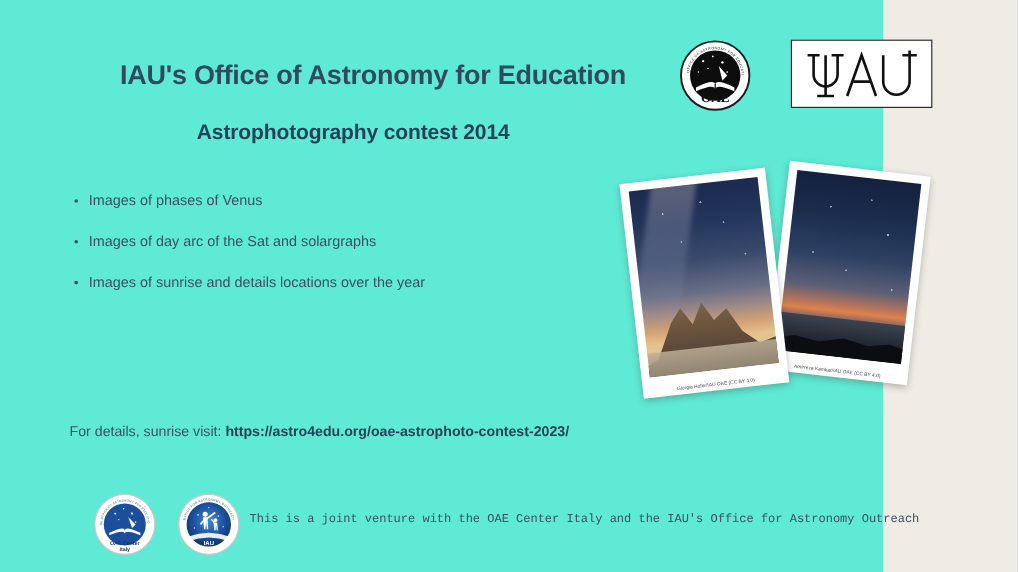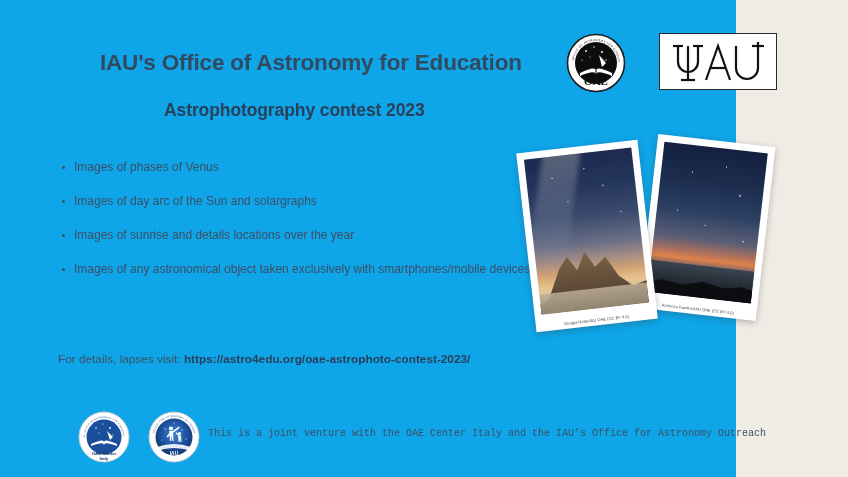--- a/index.html
+++ b/index.html
@@ -11,21 +11,21 @@
     height: 477px;
     background: #efebe5;
     font-family: "Liberation Sans", sans-serif;
     overflow: hidden;
     position: relative;
   }
   .slide {
     position: relative;
     width: 736px;
     height: 477px;
-    background: #0ea5e9;
+    background: #5eead4;
   }
 
   
   .title {
     position: absolute;
     left: 100px;
     top: 50px;
     font-size: 22.5px;
     font-weight: 700;
     color: #33495f;
@@ -283,21 +283,21 @@
     height: 13%;
     background: linear-gradient(to bottom, rgba(190,175,150,0.85), rgba(150,138,118,0.95));
   }
 </style>
 </head>
 <body>
 
 <div class="slide">
 
   <div class="title">IAU's Office of Astronomy for Education</div>
-  <div class="subtitle">Astrophotography contest 2023</div>
+  <div class="subtitle">Astrophotography contest 2014</div>
 
   <div class="oae-seal">
     <svg viewBox="0 0 60 60" width="60" height="60">
       <defs>
         <path id="oaeRing" d="M 30,30 m -22,0 a 22,22 0 1,1 44,0"></path>
       </defs>
       <circle cx="30" cy="30" r="28.5" fill="#ffffff" stroke="#1d1d1d" stroke-width="1.6"></circle>
       <circle cx="30" cy="30" r="21" fill="#0d0d0d"></circle>
       <circle cx="20" cy="18" r="0.9" fill="#ffffff"></circle>
       <circle cx="28" cy="14" r="0.7" fill="#ffffff"></circle>
@@ -334,23 +334,22 @@
       <g fill="none" stroke="#111111" stroke-width="2.2">
         <path d="M 70,6 L 70,28 A 11,11 0 0 0 92,28 L 92,6"></path>
         <line x1="86" y1="6" x2="98" y2="6"></line>
         <line x1="92" y1="6" x2="92" y2="2"></line>
       </g>
     </svg>
   </div>
 
   <ul class="bullets">
     <li>Images of phases of Venus</li>
-    <li>Images of day arc of the Sun and solargraphs</li>
+    <li>Images of day arc of the Sat and solargraphs</li>
     <li>Images of sunrise and details locations over the year</li>
-    <li>Images of any astronomical object taken exclusively with smartphones/mobile devices</li>
   </ul>
 
   <div class="collage">
     <div class="polaroid photo-right">
       <div class="photo">
         <div class="sea"></div>
         <div class="land"></div>
       </div>
       <div class="credit">Amirreza Kamkar/IAU OAE (CC BY 4.0)</div>
     </div>
@@ -359,21 +358,21 @@
       <div class="photo">
         <div class="milkyway"></div>
         <div class="peaks"></div>
         <div class="valley"></div>
       </div>
       <div class="credit">Giorgia Hofer/IAU OAE (CC BY 4.0)</div>
     </div>
   </div>
 
   <div class="details">
-    <span>For details, lapses visit: </span><span class="url">https://astro4edu.org/oae-astrophoto-contest-2023/</span>
+    <span>For details, sunrise visit: </span><span class="url">https://astro4edu.org/oae-astrophoto-contest-2023/</span>
   </div>
 
 
   <div class="footer-logo-1">
     <svg viewBox="0 0 52 52" width="52" height="52">
       <defs>
         <path id="italyRing" d="M 26,26 m -19,0 a 19,19 0 1,1 38,0"></path>
       </defs>
       <circle cx="26" cy="26" r="25" fill="#ffffff" stroke="#c9c9c9" stroke-width="1"></circle>
       <circle cx="26" cy="26" r="17.5" fill="#1b4f9c"></circle>

